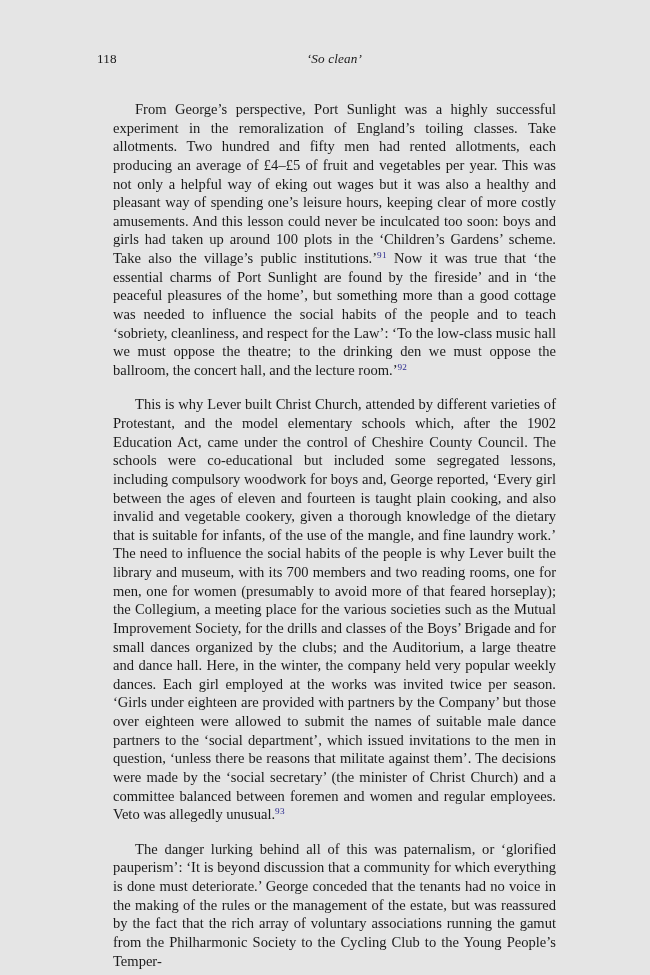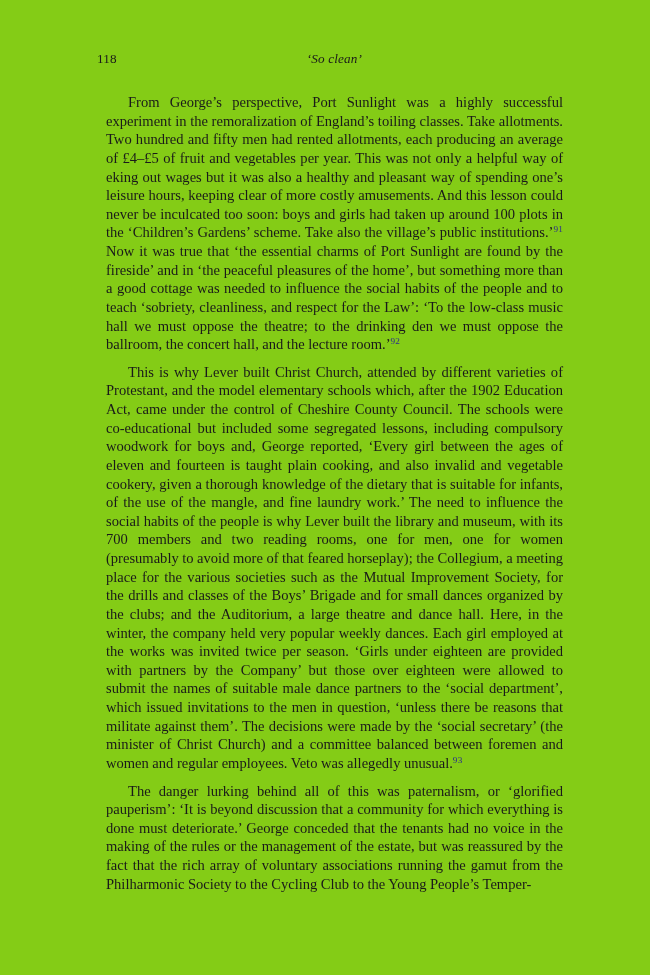--- a/index.html
+++ b/index.html
@@ -4,21 +4,21 @@
 <style>
   html, body {
     margin: 0;
     padding: 0;
     background: #ffffff;
   }
   .page {
     position: relative;
     width: 650px;
     height: 975px;
-    background: #84cc16;
+    background: #e5e5e5;
     margin: 0 auto;
     overflow: hidden;
     font-family: "Liberation Serif", "DejaVu Serif", serif;
     color: #1a1a1a;
     -webkit-font-smoothing: antialiased;
   }
 
   
   .running-head {
     position: absolute;
@@ -49,21 +49,21 @@
   }
 
   
   .textblock {
     position: absolute;
     left: 97px;
     top: 84px;
     width: 475px;
   }
   .textblock p {
-    margin: 9px;
+    margin: 16px;
     text-align: justify;
     text-justify: inter-word;
     font-size: 14.55px;
     line-height: 18.62px;
     text-indent: 22px;
     hyphens: manual;
     word-spacing: -0.1px;
   }
   .textblock p.first {
     text-indent: 22px;

